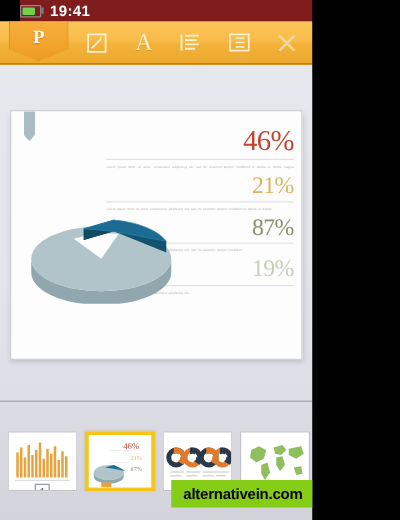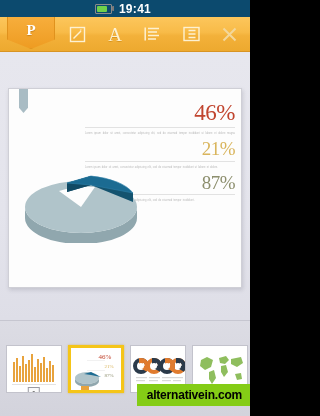--- a/index.html
+++ b/index.html
@@ -11,26 +11,27 @@
     width: 250px;
     height: 416px;
     font-family: "Liberation Sans", sans-serif;
     overflow: hidden;
     position: relative;
   }
 
   
   .statusbar {
     height: 17px;
-    background: #0c4a6e;
-    display: flex;
-    align-items: center;
-    justify-content: center;
+    background: #7f1d1d;
+    display: flex;
+    align-items: center;
+    justify-content: flex-start;
     padding-right: 4px;
     box-sizing: border-box;
+    margin-left: 16px;
   }
   .batt-wrap {
     display: flex;
     align-items: center;
     margin-right: 5px;
   }
   .batt-cap {
     width: 2px;
     height: 5px;
     background: #7a7a7a;
@@ -325,20 +326,25 @@
         <div class="pline"></div>
         <div class="ptext">Lorem ipsum dolor sit amet, consectetur adipiscing elit, sed do eiusmod tempor incididunt ut labore et dolore.</div>
       </div>
 
       <div class="prow small">
         <div class="pnum" style="color:#8d8f6e">87%</div>
         <div class="pline"></div>
         <div class="ptext">Lorem ipsum dolor sit amet, consectetur adipiscing elit, sed do eiusmod tempor incididunt.</div>
       </div>
 
+      <div class="prow small">
+        <div class="pnum" style="color:#c3d0b8">19%</div>
+        <div class="pline"></div>
+        <div class="ptext">Lorem ipsum dolor sit amet, consectetur adipiscing elit.</div>
+      </div>
 
     </div>
 
     <div class="pie-wrap">
       <svg width="120" height="72" viewBox="0 0 120 72">
 
         <path d="M4 36 A56 26 0 0 0 116 36 L116 47 A56 26 0 0 1 4 47 Z" fill="#90a7ae"></path>
         <ellipse cx="60" cy="36" rx="56" ry="26" fill="#b0c4ca"></ellipse>
 
         <path d="M60 36 L74 16 A56 26 0 0 0 38 20 Z" fill="#fdfdfd"></path>

